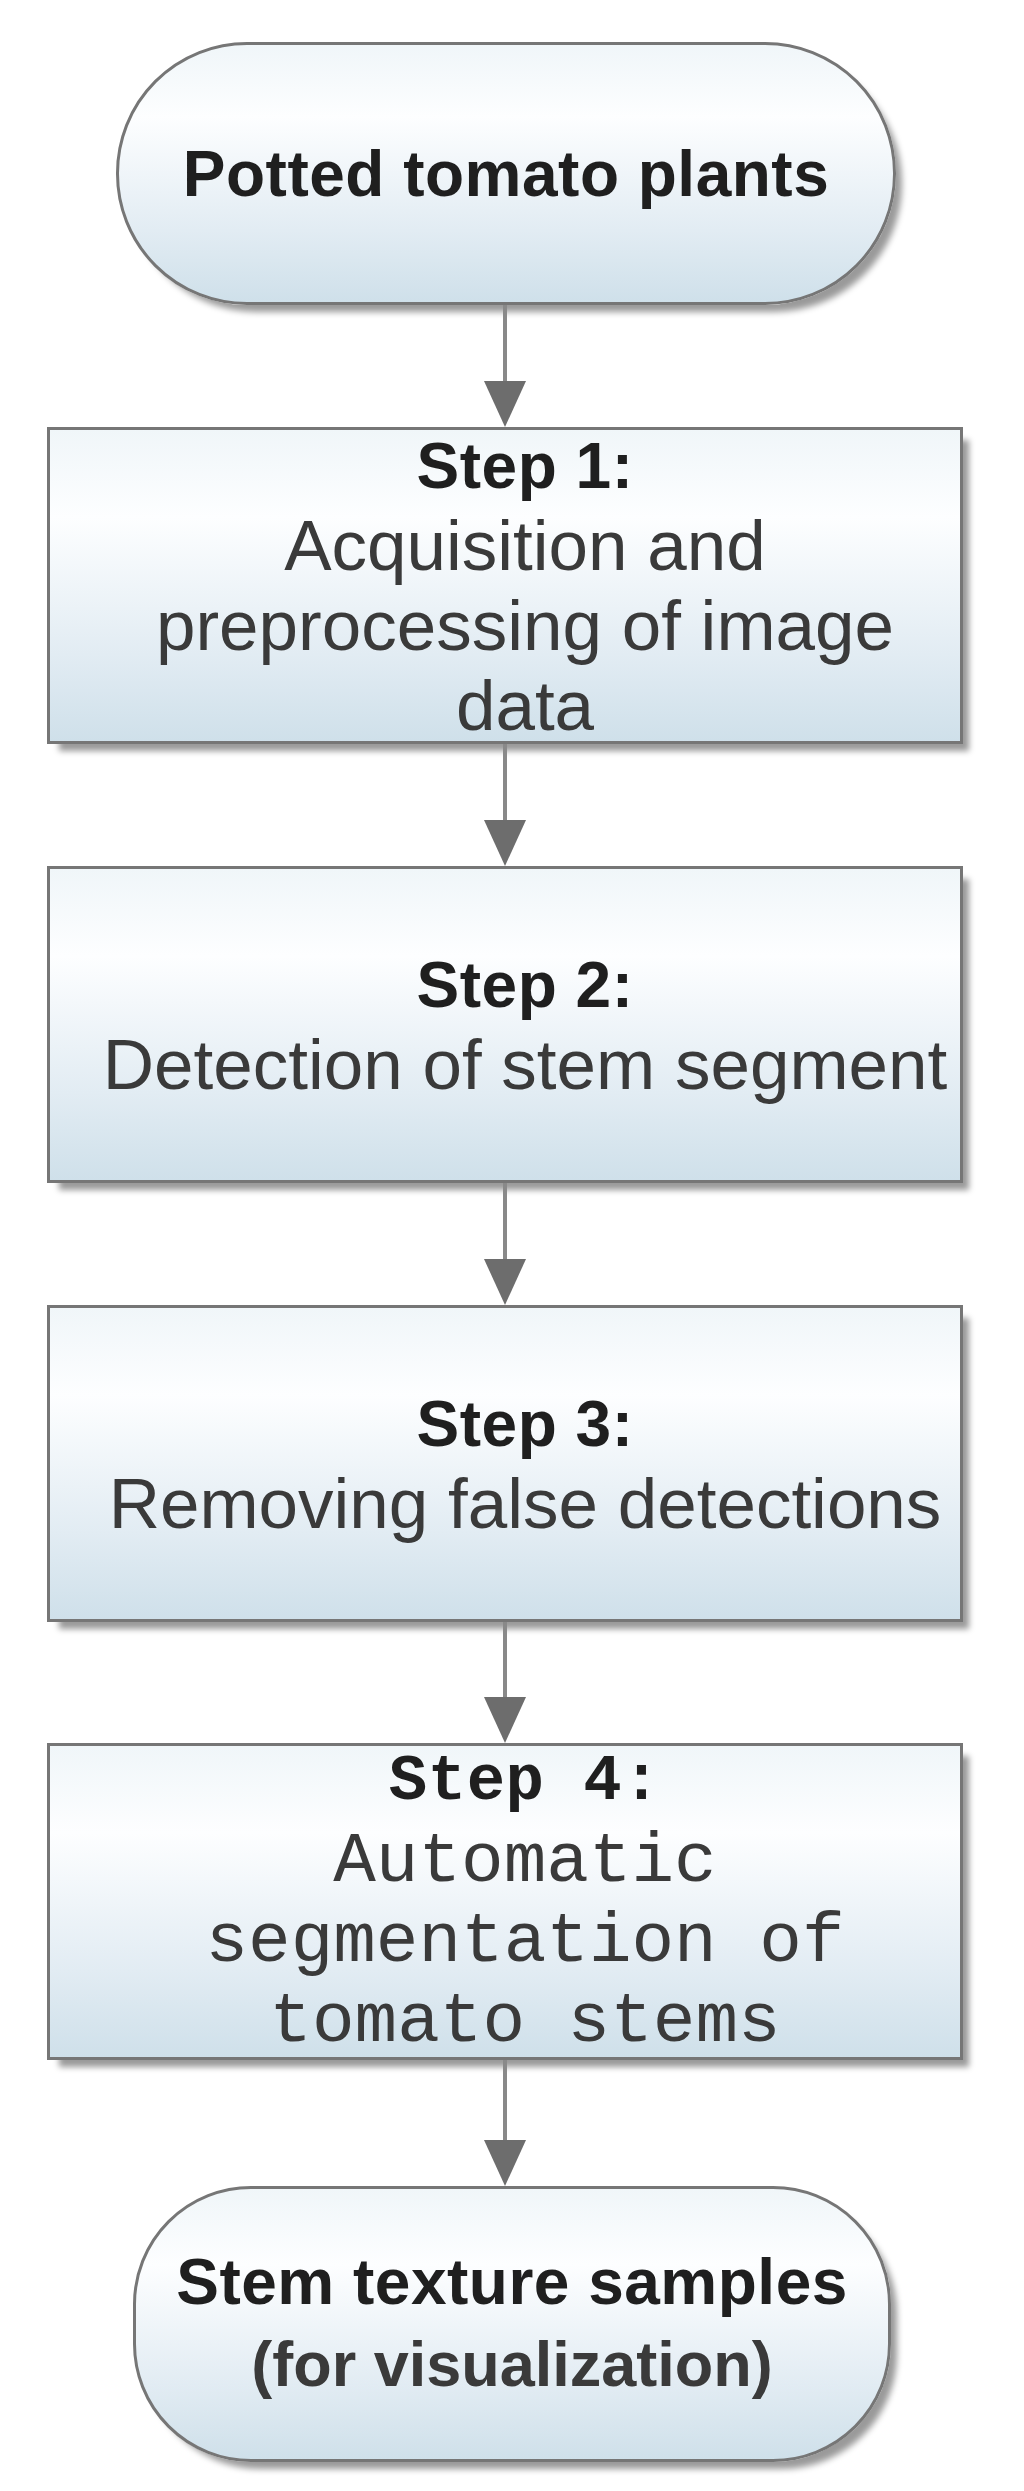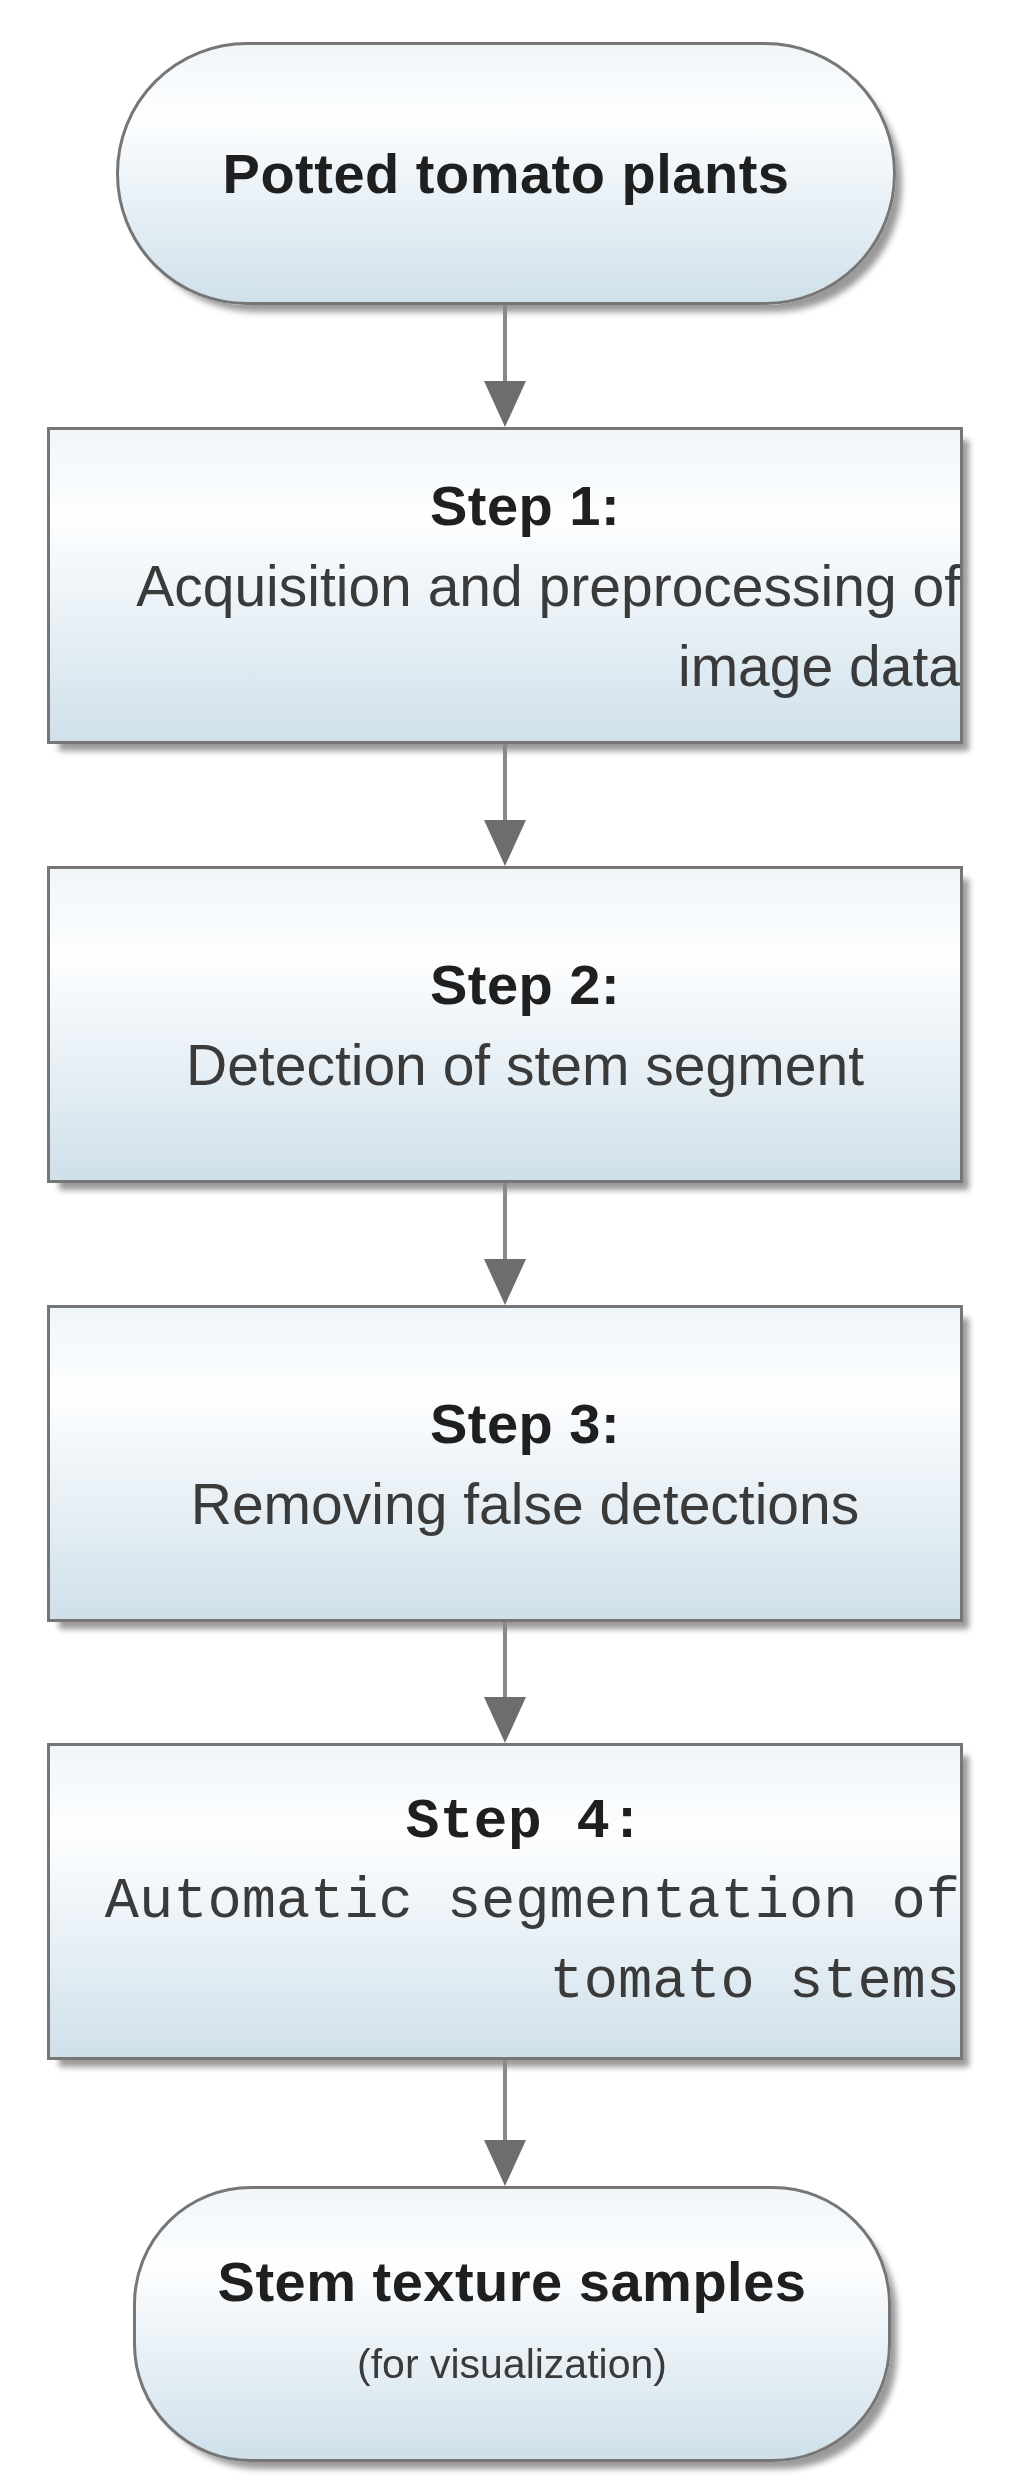--- a/index.html
+++ b/index.html
@@ -41,37 +41,36 @@
   }
   .terminator{border-radius:131px;}
   .node-start{left:116px;top:42px;width:780px;height:263px;}
   .node-end{left:133px;top:2186px;width:758px;height:276px;border-radius:118px;}
   .process{left:47px;width:916px;height:317px;padding-left:40px;}
   .step1{top:427px;}
   .step2{top:866px;}
   .step3{top:1305px;}
   .step4{top:1743px;font-family:Liberation Mono, monospace;}
   .node-title{
-    font-size:56px;
+    font-size:64px;
     font-weight:bold;
     color:var(--title-text);
     line-height:80px;
     letter-spacing:0.5px;
   }
   .node-body{
-    font-size:57px;
+    font-size:71px;
     font-weight:normal;
     color:var(--body-text);
     line-height:80px;
     max-width:900px;
-    text-align:right;
   }
   .node-subtitle{
-    font-size:41px;
-    font-weight:normal;
+    font-size:63px;
+    font-weight:bold;
     color:var(--body-text);
     line-height:84px;
   }
   .arrow{
     position:absolute;
     left:484px;
     width:42px;
   }
   .a1{top:305px;height:122px;}
   .a2{top:744px;height:122px;}

